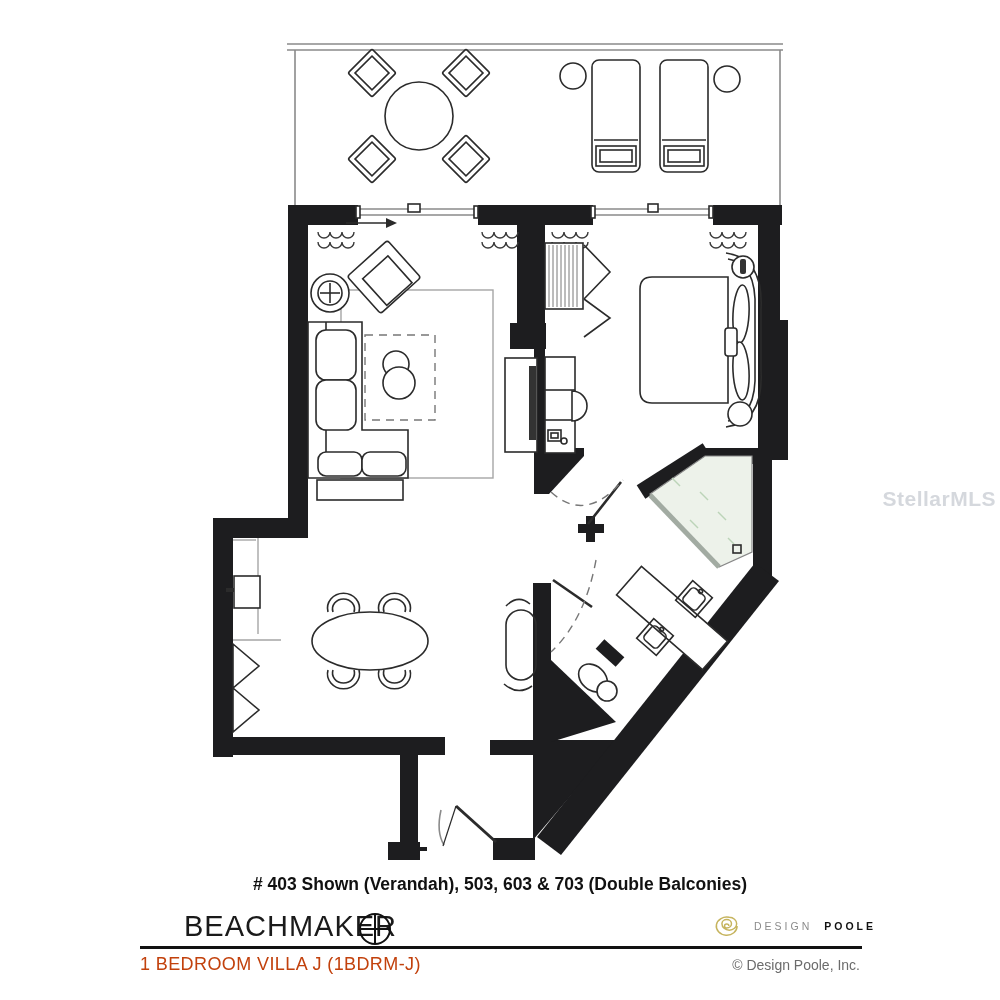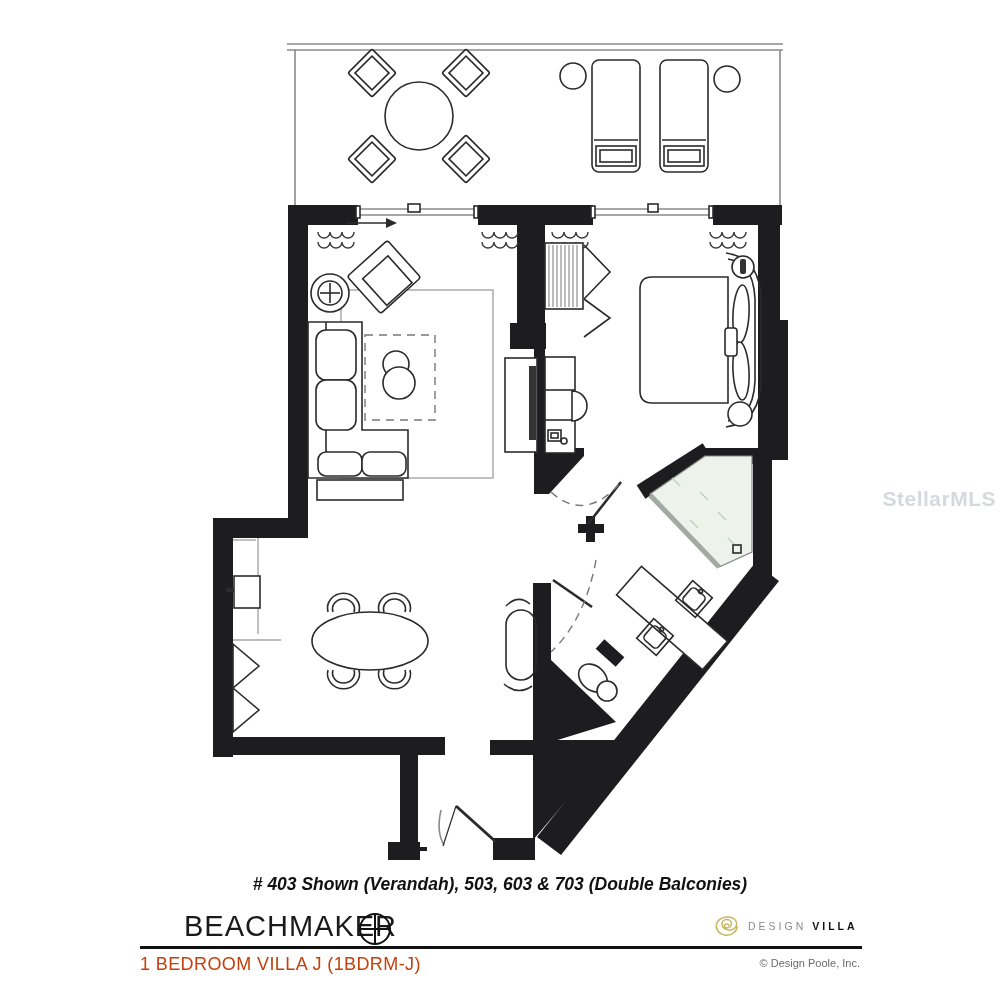--- a/index.html
+++ b/index.html
@@ -10,30 +10,30 @@
   .thin{stroke:var(--thin,#8a8a8a);stroke-width:1.6;fill:none;}
   .furn{fill:#fff;stroke:var(--line,#2b2b2b);stroke-width:1.6;}
   .furnl{fill:none;stroke:var(--line,#2b2b2b);stroke-width:1.6;}
   .lite{fill:none;stroke:var(--rug,#a5a5a5);stroke-width:1.4;}
   .dash{fill:none;stroke:#777;stroke-width:1.4;stroke-dasharray:8 6;}
   .curt{fill:none;stroke:#3a3a3a;stroke-width:1.4;}
   .hatch{stroke:#555;stroke-width:.8;}
   .watermark{position:absolute;top:487px;right:4px;font-size:21px;font-weight:bold;
              letter-spacing:.5px;color:var(--watermark,#d5d8dd);}
   .caption{position:absolute;top:874px;left:0;width:1000px;text-align:center;
-           font-size:17.5px;font-weight:bold;color:#111;font-style:italic;}
+           font-size:17.5px;font-weight:bold;color:#111;}
   .brand{position:absolute;left:140px;top:910px;font-size:29px;letter-spacing:1px;
          color:#1a1a1a;margin-left:44px;}
   .compass{position:absolute;left:357px;top:911px;}
   .rule{position:absolute;left:140px;top:946px;width:722px;height:3px;background:#111;}
   .subtitle{position:absolute;left:140px;top:954px;font-size:18px;letter-spacing:.4px;color:#c2410c;}
-  .logo{position:absolute;left:714px;top:913px;display:flex;align-items:center;gap:6px;}
+  .logo{position:absolute;left:714px;top:913px;display:flex;align-items:center;gap:12px;}
   .logo .dsg{font-size:10.5px;letter-spacing:3px;color:var(--gray-text,#8b8b8b);font-weight:500;}
   .logo .pl{font-size:10.5px;letter-spacing:3px;color:#111;font-weight:bold;}
-  .copyright{position:absolute;top:957px;right:140px;font-size:11px;color:var(--copyright,#6b6b6b);}
+  .copyright{position:absolute;top:957px;right:140px;font-size:14px;color:var(--copyright,#6b6b6b);}
 </style>
 </head>
 <body>
 
 <div id="stage">
 
 <svg id="plan" width="1000" height="1000" viewBox="0 0 1000 1000">
 
   <g>
     <line class="thin" x1="287" y1="44" x2="783" y2="44"></line>
@@ -308,17 +308,17 @@
 
   <div class="rule"></div>
 
   <div class="subtitle">1 BEDROOM VILLA J (1BDRM-J)</div>
 
   <div class="logo">
     <svg width="28" height="26" viewBox="0 0 30 30">
       <path d="M16,15 a2.5,2.2 0 1 0 -2.5,2.2 a5.5,4.8 0 1 0 -5.5,-4.8 a8.5,7.4 0 1 0 8.5,-7.4 a12,10.5 0 1 0 9,10" fill="none" stroke="var(--spiral,#c6b45e)" stroke-width="1.7"></path>
     </svg>
     <span class="dsg">DESIGN</span>
-      <span class="pl">VILLA</span>
+      <span class="pl">POOLE</span>
   </div>
 
   <div class="copyright">© Design Poole, Inc.</div>
 </div>
 
 </body></html>

